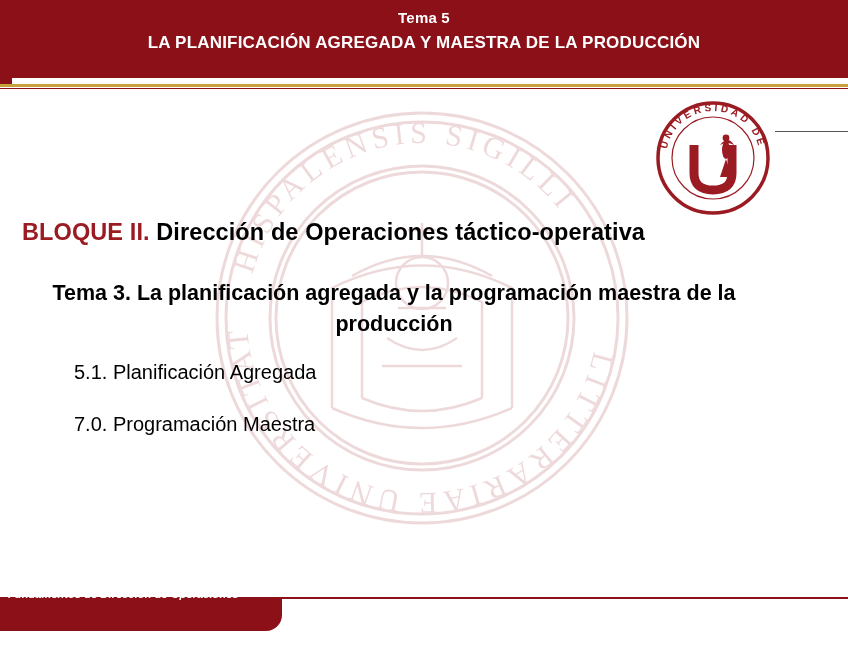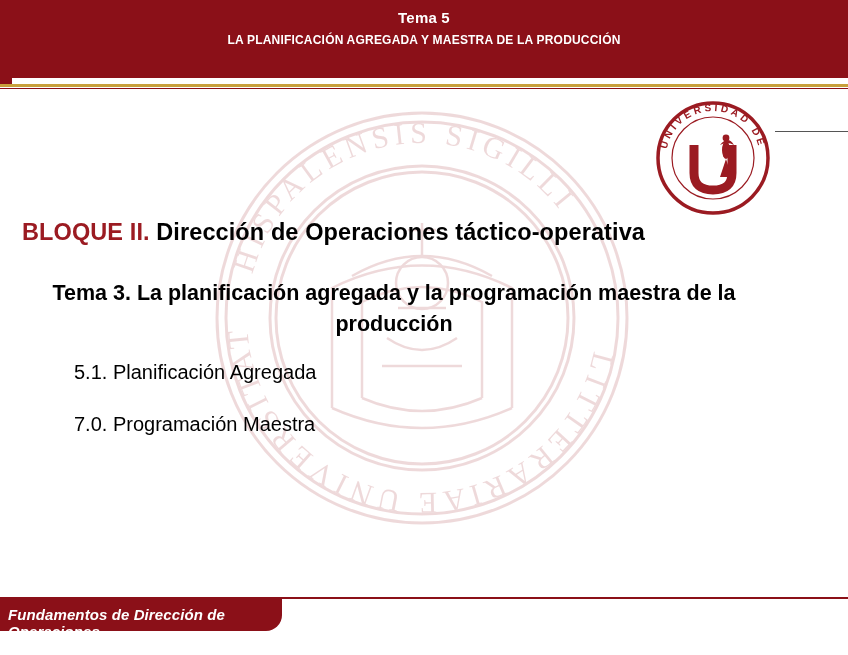--- a/index.html
+++ b/index.html
@@ -43,21 +43,21 @@
     font-weight: bold;
     letter-spacing: 0.2px;
   }
   .header-band .title-line2 {
     position: absolute;
     left: 0;
     top: 33px;
     width: 848px;
     text-align: center;
     color: #ffffff;
-    font-size: 12px;
+    font-size: 17px;
     font-weight: bold;
     letter-spacing: 0.2px;
   }
   .header-rule-gold {
     position: absolute;
     left: 0;
     top: 84px;
     width: 848px;
     height: 3px;
     background: #C8A03C;
@@ -156,24 +156,24 @@
     left: 0;
     top: 599px;
     width: 282px;
     height: 32px;
     background: #8B1018;
     border-bottom-right-radius: 16px;
   }
   .footer-text {
     position: absolute;
     left: 8px;
-    top: 606px;
+    top: 588px;
     width: 268px;
     color: #ffffff;
-    font-size: 15px;
+    font-size: 11px;
     font-weight: bold;
     font-style: italic;
     letter-spacing: 0.1px;
   }
 </style>
 </head>
 <body>
 
 <div class="slide">
 

